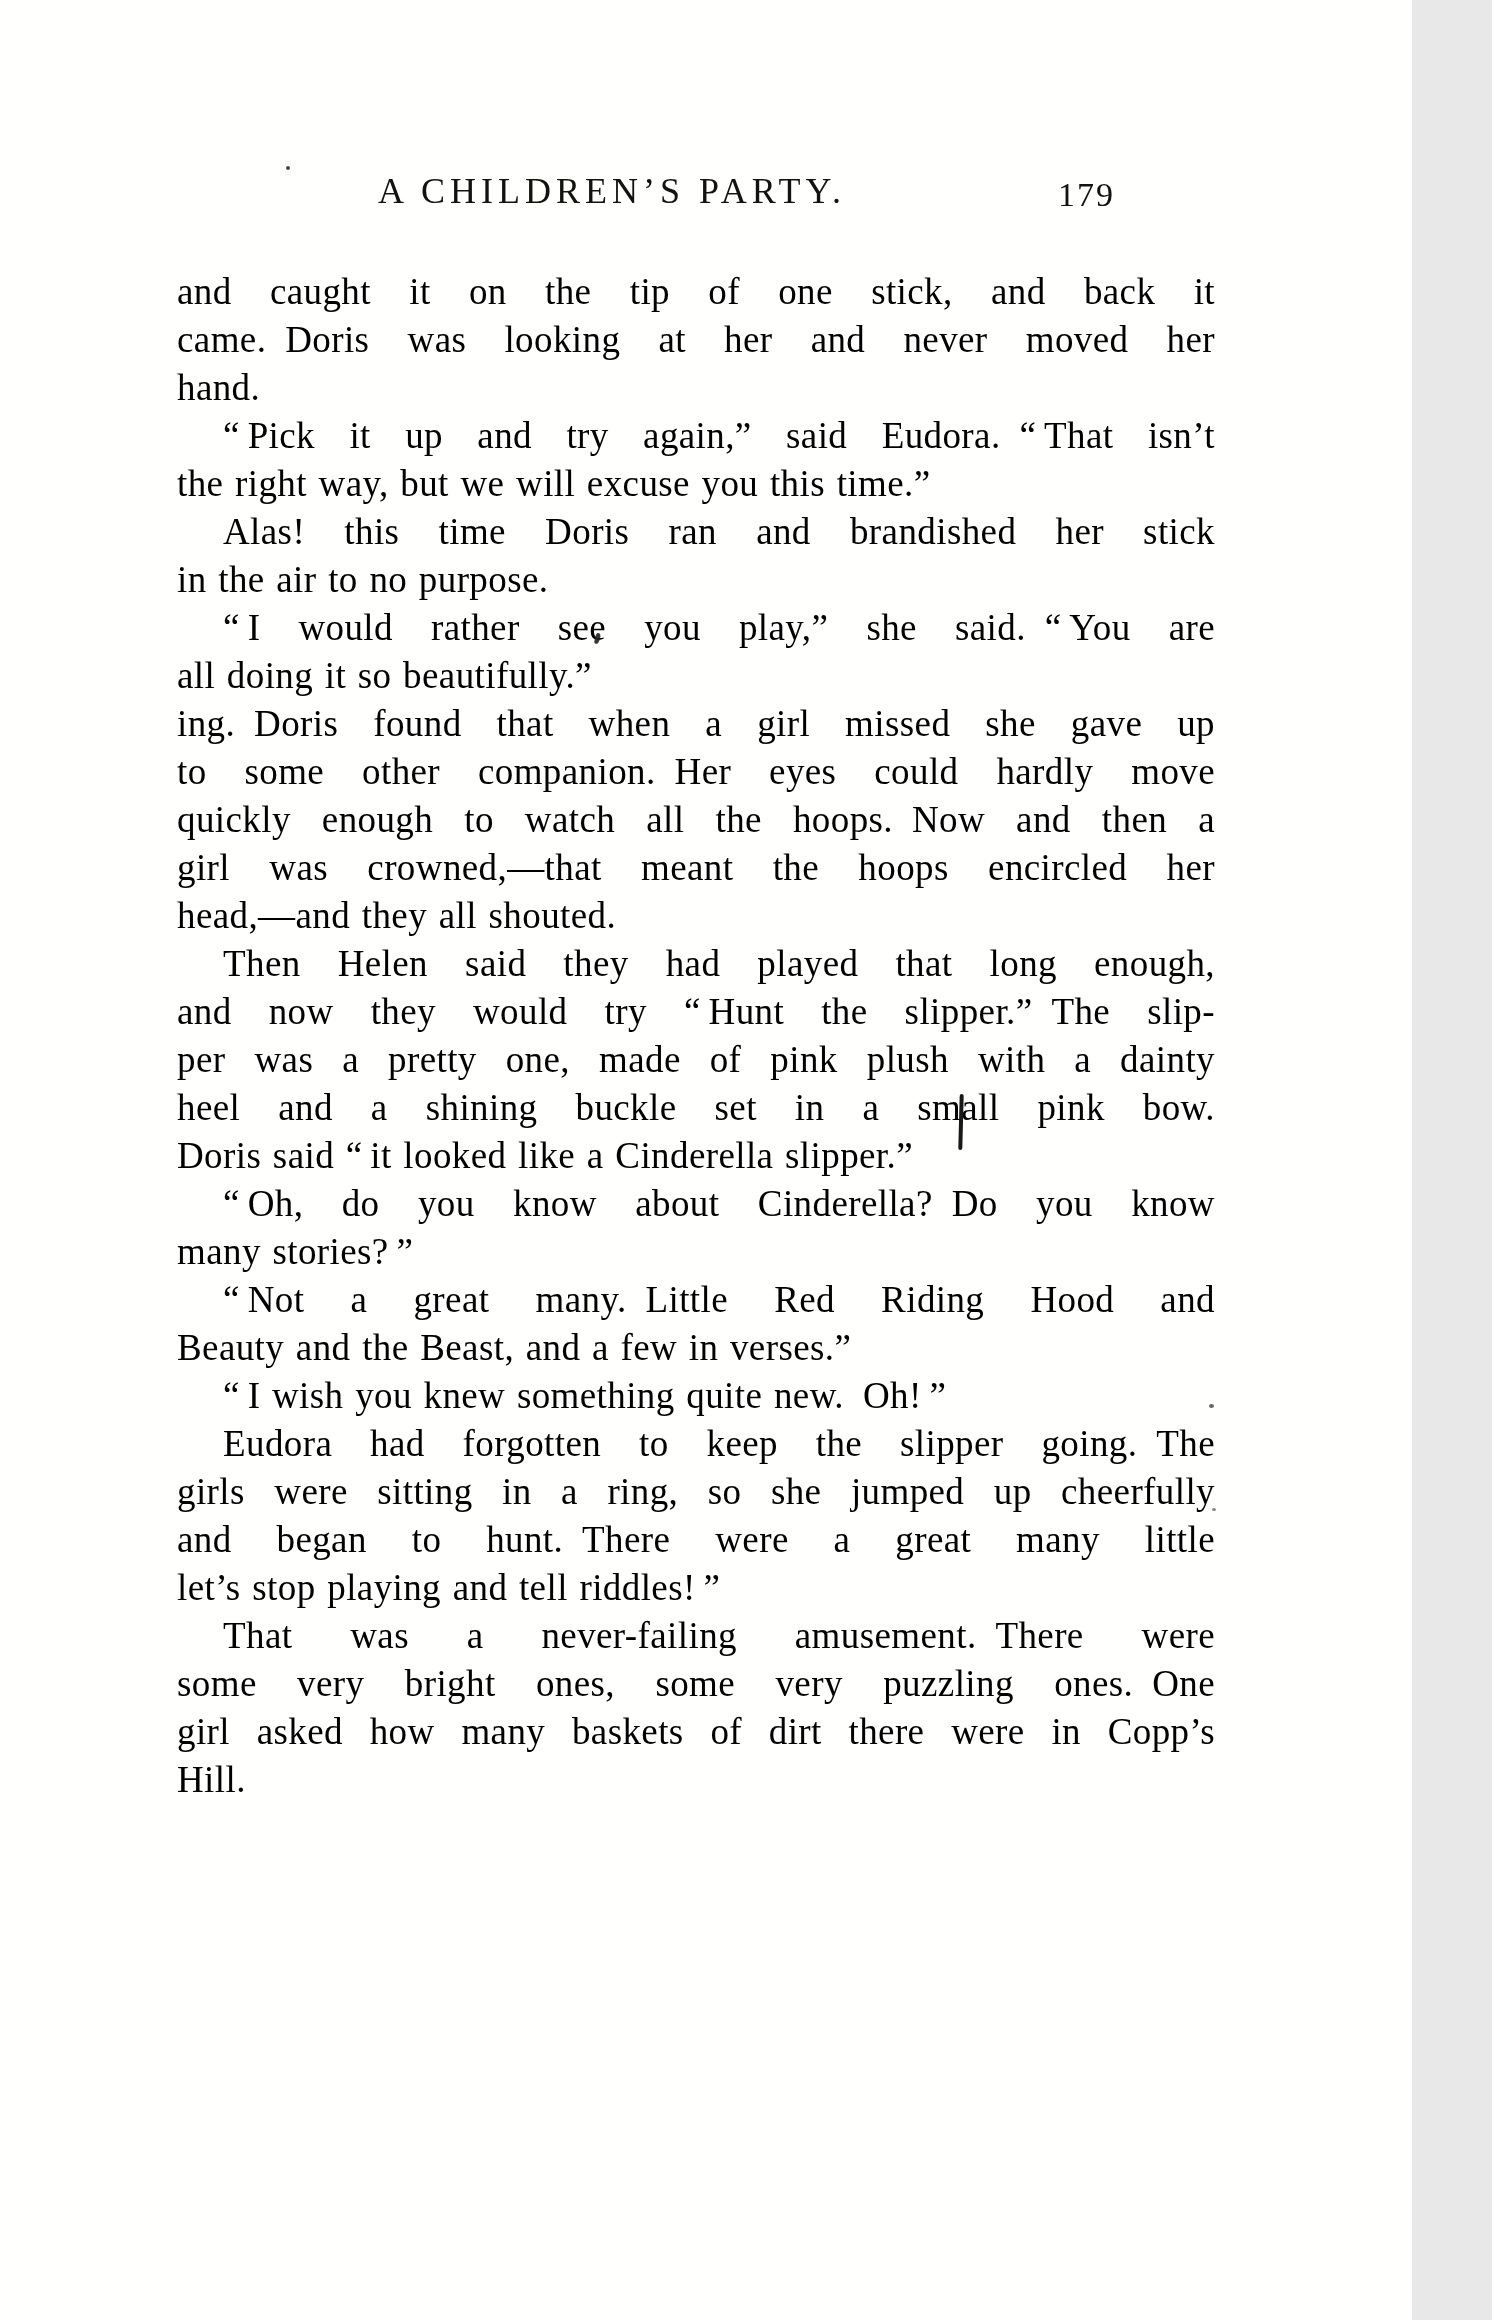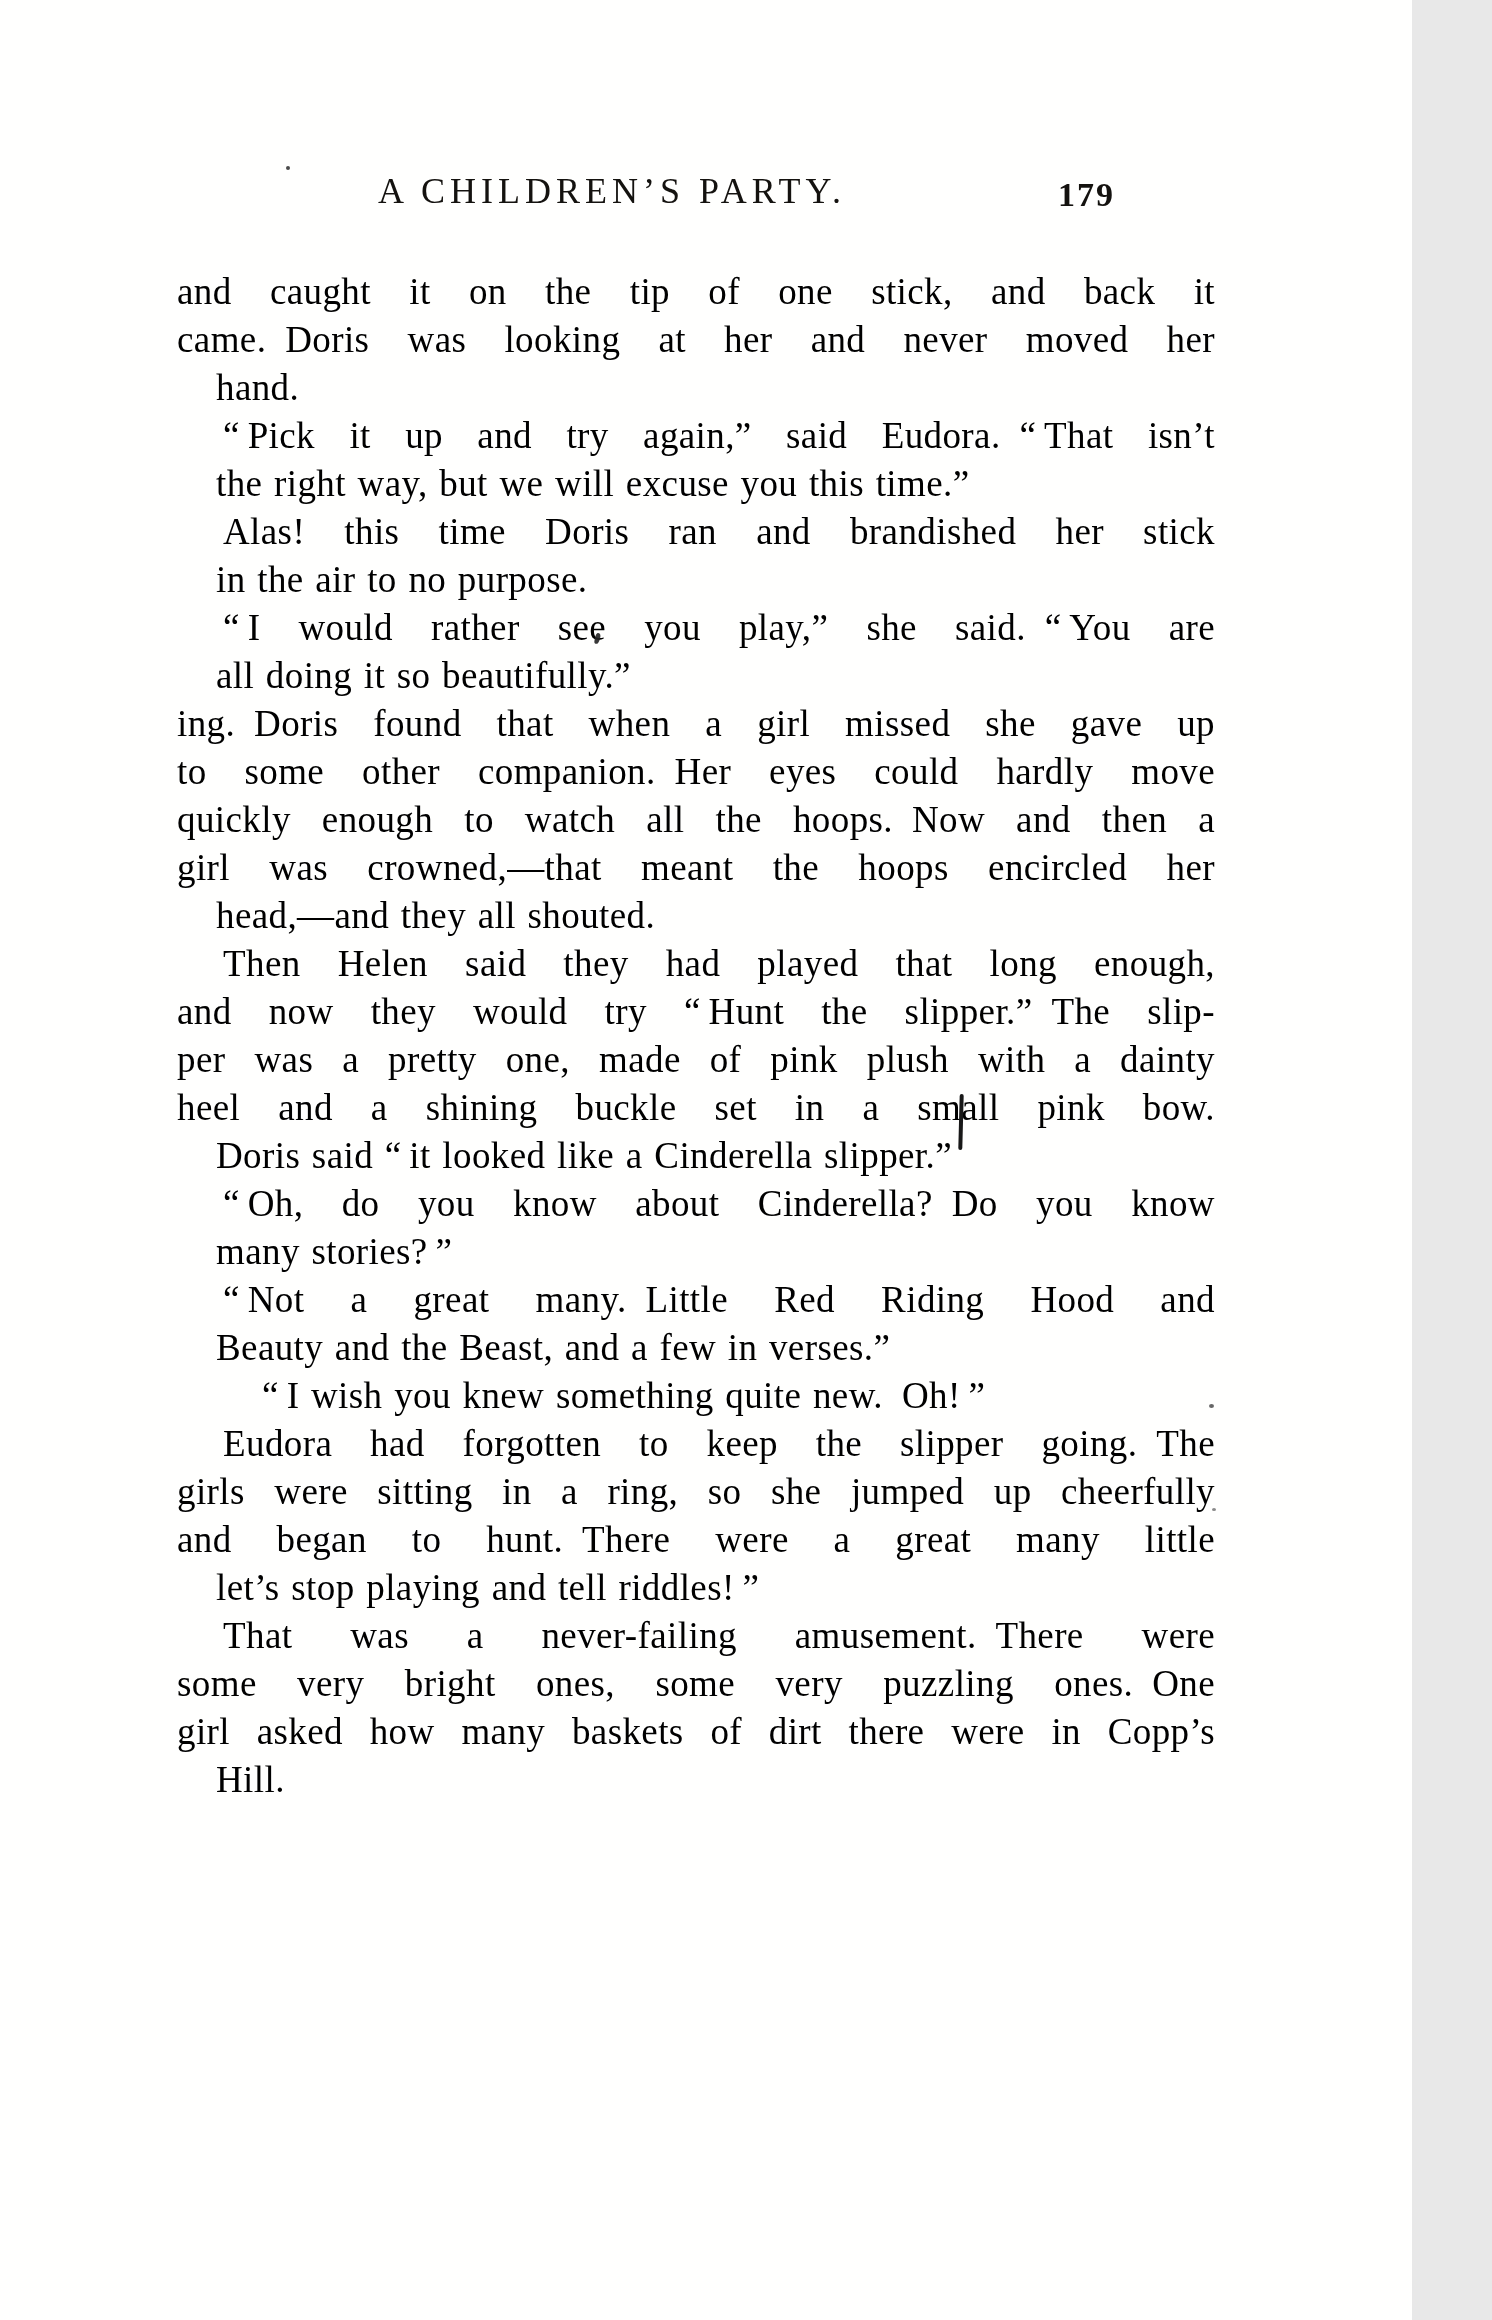--- a/index.html
+++ b/index.html
@@ -24,42 +24,40 @@
     white-space: nowrap;
     color: #14120f;
   }
   .folio {
     position: absolute;
     top: 176px;
     left: 1058px;
     font-size: 34px;
     letter-spacing: 2px;
     color: #14120f;
-    font-weight: bold;
   }
   .page-body {
     position: absolute;
     top: 268px;
     left: 177px;
     width: 1038px;
     font-size: 37px;
     line-height: 48px;
     letter-spacing: 0.4px;
     word-spacing: 2px;
     color: #000000;
   }
   .ln {
     height: 48px;
     text-align: justify;
     text-align-last: justify;
   }
   .ln.end {
     text-align: left;
     text-align-last: left;
-    margin-left: 39px;
   }
   .ln.in { padding-left: 46px; }
   
   .speck-a {
     position: absolute; left: 286px; top: 166px;
     width: 4px; height: 4px; border-radius: 50%;
     background: #2a2a2a; opacity: .85;
   }
   .ink-stroke {
     position: absolute; left: 959px; top: 1094px;

